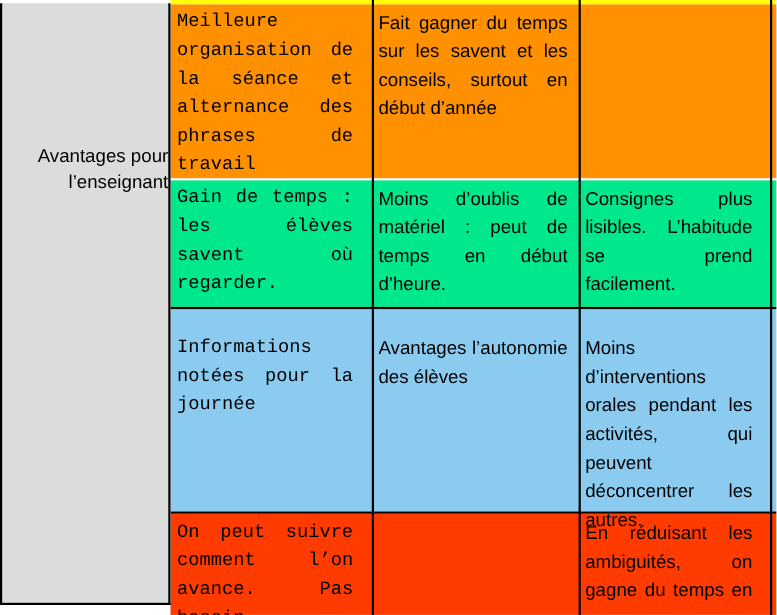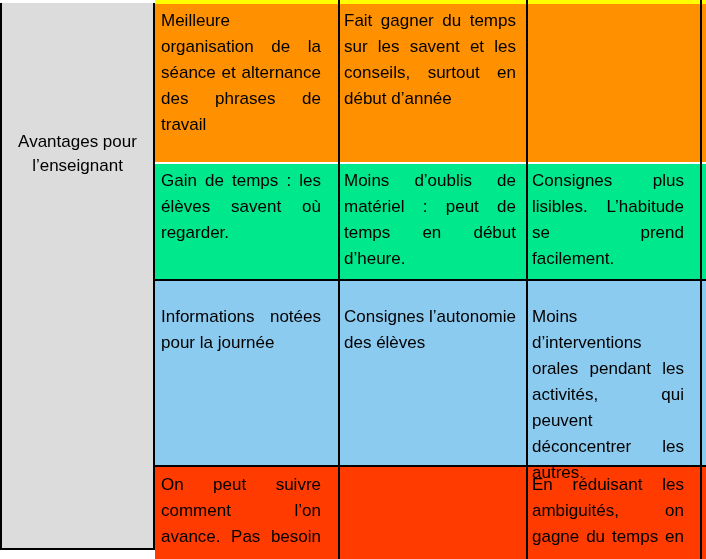--- a/index.html
+++ b/index.html
@@ -13,21 +13,21 @@
   }
   
   .header-cell{
     position:absolute;left:0;top:3px;width:155px;height:547px;
     box-sizing:border-box;
     border:2px solid #000;border-top:none;
     background:#DCDCDC;
   }
   .header-label{
     position:absolute;left:0;top:127px;width:100%;
-    text-align:center;
+    text-align:right;
     font-size:17px;line-height:24px;
   }
   
   .band{position:absolute;left:155px;width:551px;}
   .band-yellow{top:0;height:4px;}
   .band-r0{top:4px;height:158px;}
   .band-r1{top:164px;height:115px;}
   .band-r2{top:281px;height:184px;}
   .band-r3{top:467px;height:92px;}
   .hline{position:absolute;left:155px;width:551px;height:2px;background:#000;}
@@ -39,21 +39,21 @@
   .vline-2{left:526px;}
   .vline-3{left:700px;}
   
   .cell{
     position:absolute;
     font-size:17px;line-height:26px;
     text-align:justify;
     overflow:hidden;
   }
   .cut{text-align-last:justify;}
-  .c0{left:161px;width:160px;}
+  .c0{left:161px;width:160px;font-family:Liberation Mono, monospace;}
   .c1{left:344px;width:172px;}
   .c2{left:532px;width:152px;}
   .r0{top:8px;height:154px;}
   .r1{top:168px;height:110px;}
   .r2{top:304px;height:178px;}
   .r3{top:472px;height:87px;}
 </style>
 </head>
 <body>
 
@@ -78,19 +78,19 @@
   </div>
 
   <div class="cell r0 c0">Meilleure organisation de la séance et alternance des phrases de travail</div>
   <div class="cell r0 c1">Fait gagner du temps sur les savent et les conseils, surtout en début d’année</div>
 
   <div class="cell r1 c0">Gain de temps : les élèves savent où regarder.</div>
   <div class="cell r1 c1">Moins d’oublis de matériel : peut de temps en début d’heure.</div>
   <div class="cell r1 c2">Consignes plus lisibles. L’habitude se prend facilement.</div>
 
   <div class="cell r2 c0">Informations notées pour la journée</div>
-  <div class="cell r2 c1">Consignes l’autonomie des élèves</div>
+  <div class="cell r2 c1">Avantages l’autonomie des élèves</div>
   <div class="cell r2 c2">Moins d’interventions orales pendant les activités, qui peuvent déconcentrer les autres.</div>
 
   <div class="cell r3 c0 cut">On peut suivre comment l’on avance. Pas besoin</div>
   <div class="cell r3 c2 cut">En réduisant les ambiguités, on gagne du temps en</div>
 
 </div>
 
 </body></html>

